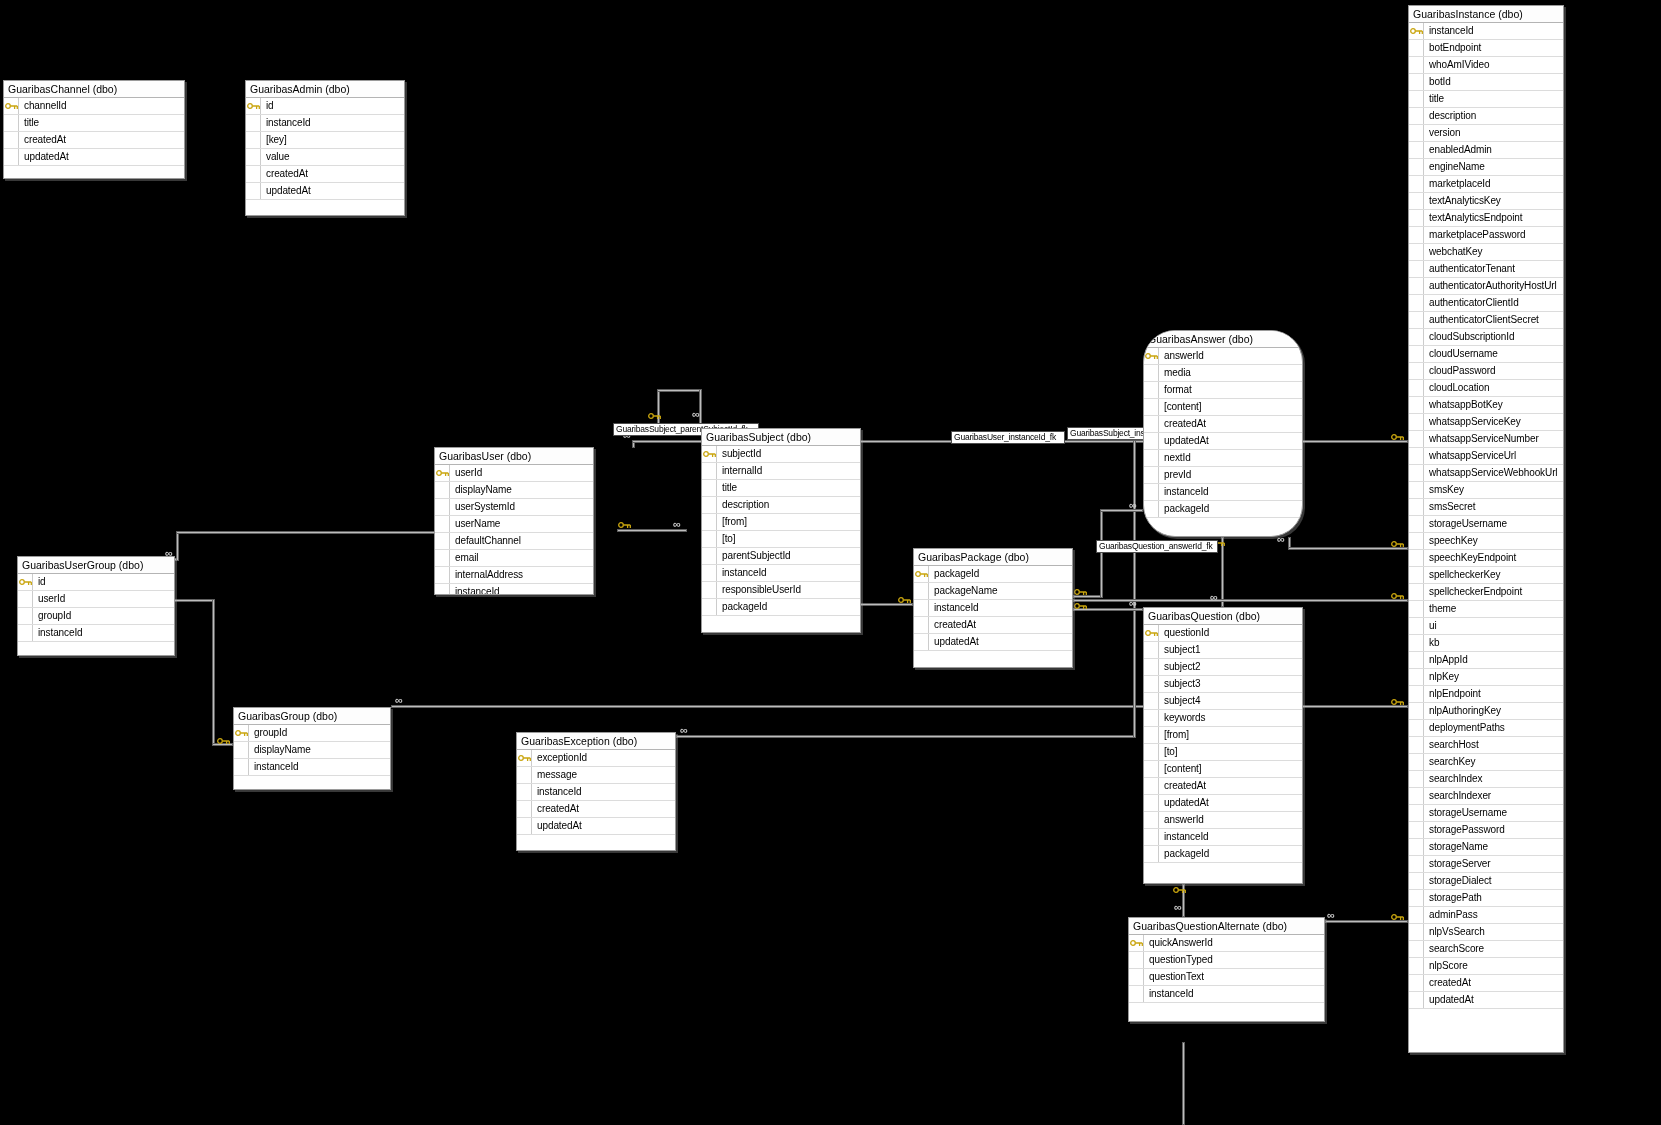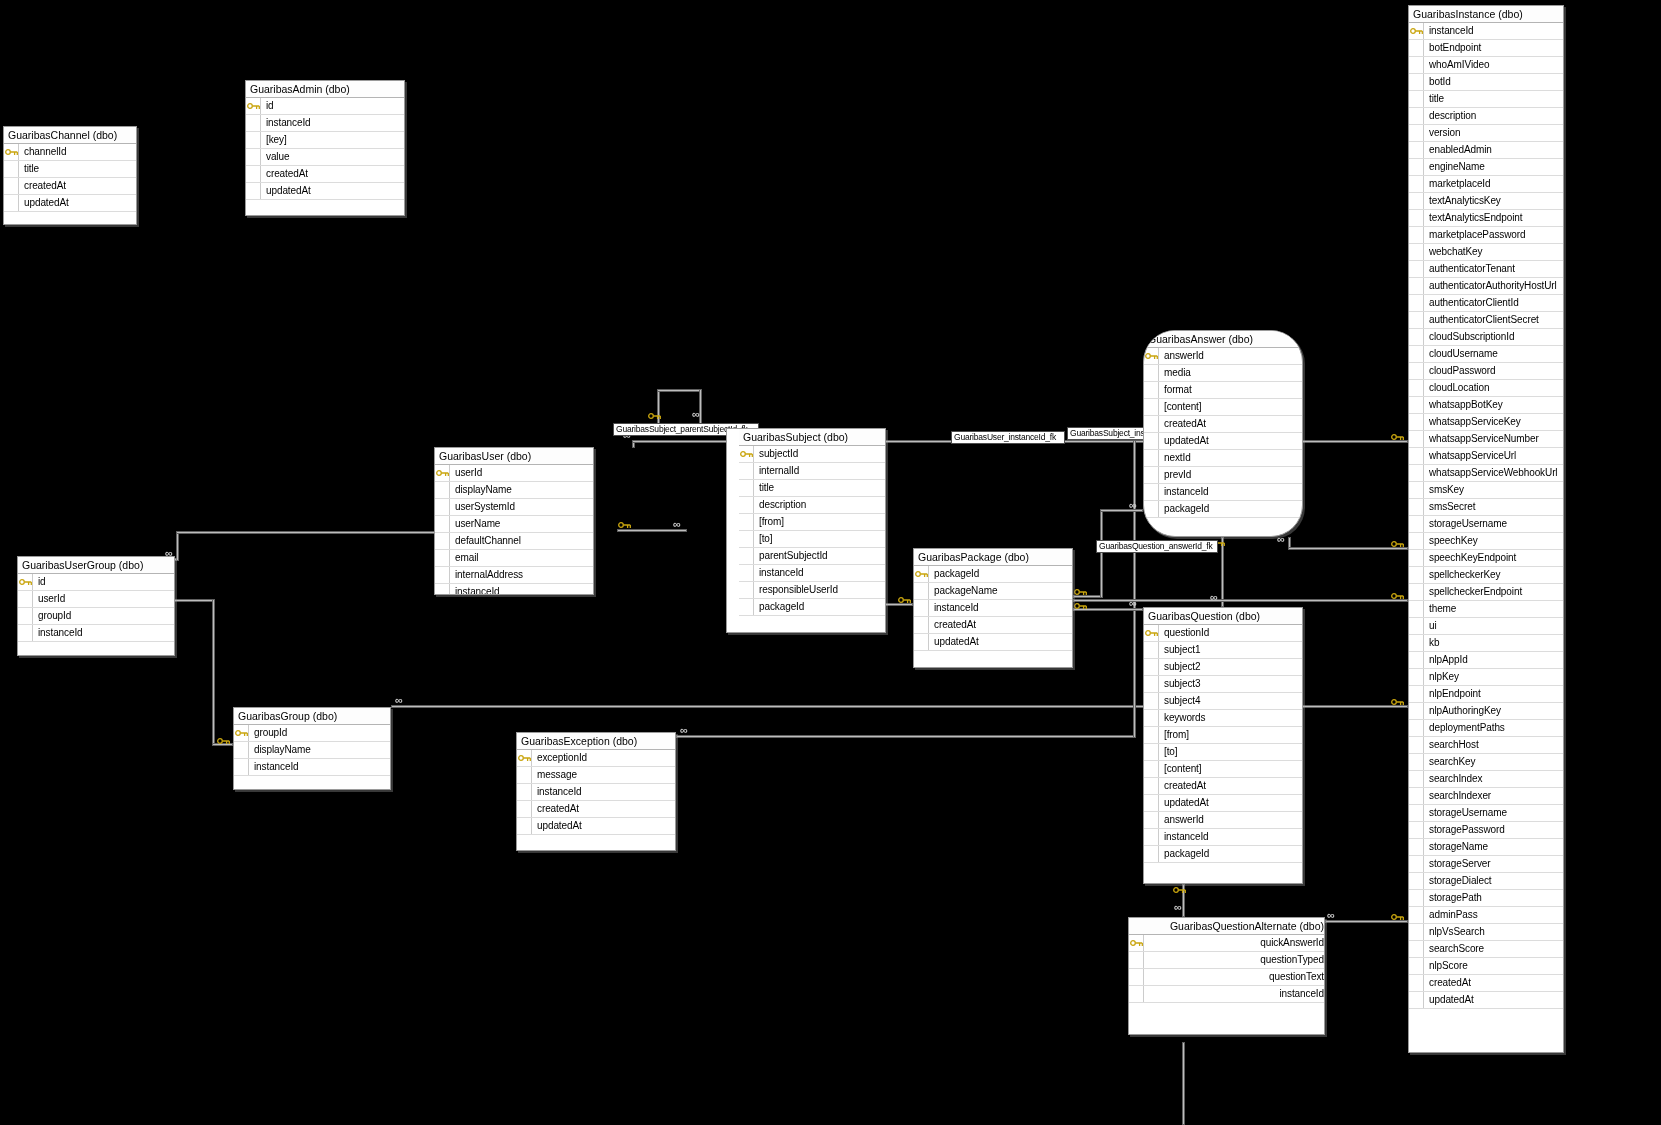--- a/index.html
+++ b/index.html
@@ -131,21 +131,21 @@
     <div class="many" style="left: 1210px; top: 592px;">∞</div>
     <div class="many" style="left: 1129px; top: 598px;">∞</div>
     <div class="many" style="left: 1129px; top: 500px;">∞</div>
     <div class="many" style="left: 849px; top: 593px;">∞</div>
     <div class="many" style="left: 1174px; top: 902px;">∞</div>
     <div class="many" style="left: 1327px; top: 910px;">∞</div>
     <div class="fklabel" style="left: 613px; top: 399px; width: 146px; margin-top: 24px;">GuaribasSubject_parentSubjectId_fk</div>
     <div class="fklabel" style="left: 951px; top: 431px; width: 114px;">GuaribasUser_instanceId_fk</div>
     <div class="fklabel" style="left: 1067px; top: 427px; width: 128px;">GuaribasSubject_instanceId_fk</div>
     <div class="fklabel" style="left: 1096px; top: 540px; width: 122px;">GuaribasQuestion_answerId_fk</div>
-    <div class="tbl" style="left: 3px; top: 80px; width: 134px; height: 99px; margin-top: 46px;">
+    <div class="tbl" style="left: 3px; top: 80px; width: 182px; height: 99px;">
       <div class="tbl-hd">GuaribasChannel (dbo)</div>
       <div class="frow">
         <div class="fgut">
           <div class="pk"><svg width="13" height="8" viewBox="0 0 13 8">
               <circle cx="3" cy="4" r="2.3" fill="none" stroke="#c9a50e" stroke-width="1.3"></circle>
               <path d="M5.4 4 H12.3 M9.6 4 V7 M12.3 4 V7" fill="none" stroke="#c9a50e" stroke-width="1.3"></path>
             </svg></div>
         </div>
         <div class="fnm">channelId</div>
       </div>
@@ -515,21 +515,21 @@
       </div>
       <div class="frow">
         <div class="fgut"></div>
         <div class="fnm">internalAddress</div>
       </div>
       <div class="frow">
         <div class="fgut"></div>
         <div class="fnm">instanceId</div>
       </div>
     </div>
-    <div class="tbl" style="left: 726px; top: 428px; width: 160px; height: 205px; padding-left: 12px;">
+    <div class="tbl" style="left: 701px; top: 428px; width: 160px; height: 205px;">
       <div class="tbl-hd">GuaribasSubject (dbo)</div>
       <div class="frow">
         <div class="fgut">
           <div class="pk"><svg width="13" height="8" viewBox="0 0 13 8">
               <circle cx="3" cy="4" r="2.3" fill="none" stroke="#c9a50e" stroke-width="1.3"></circle>
               <path d="M5.4 4 H12.3 M9.6 4 V7 M12.3 4 V7" fill="none" stroke="#c9a50e" stroke-width="1.3"></path>
             </svg></div>
         </div>
         <div class="fnm">subjectId</div>
       </div>
@@ -727,21 +727,21 @@
       </div>
       <div class="frow">
         <div class="fgut"></div>
         <div class="fnm">createdAt</div>
       </div>
       <div class="frow">
         <div class="fgut"></div>
         <div class="fnm">updatedAt</div>
       </div>
     </div>
-    <div class="tbl" style="left: 1128px; top: 917px; width: 197px; height: 118px; text-align: right;">
+    <div class="tbl" style="left: 1128px; top: 917px; width: 197px; height: 105px;">
       <div class="tbl-hd">GuaribasQuestionAlternate (dbo)</div>
       <div class="frow">
         <div class="fgut">
           <div class="pk"><svg width="13" height="8" viewBox="0 0 13 8">
               <circle cx="3" cy="4" r="2.3" fill="none" stroke="#c9a50e" stroke-width="1.3"></circle>
               <path d="M5.4 4 H12.3 M9.6 4 V7 M12.3 4 V7" fill="none" stroke="#c9a50e" stroke-width="1.3"></path>
             </svg></div>
         </div>
         <div class="fnm">quickAnswerId</div>
       </div>

